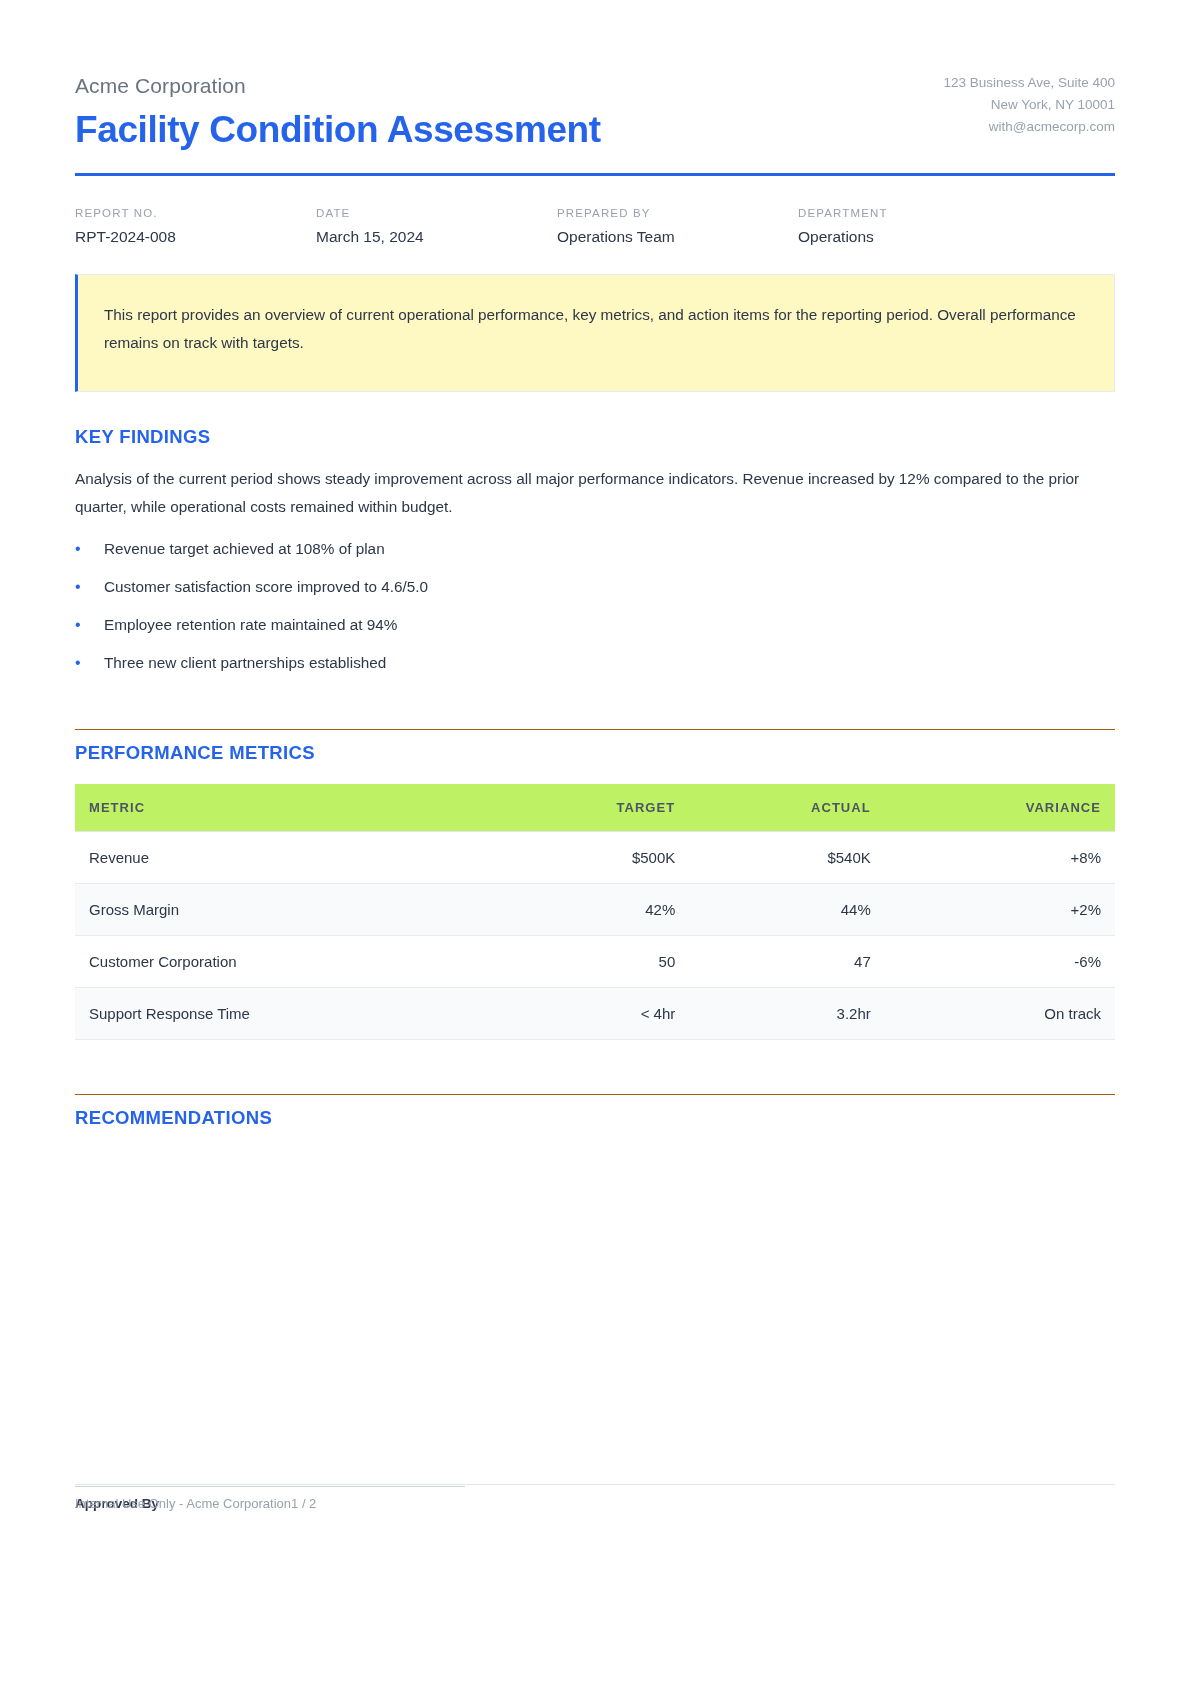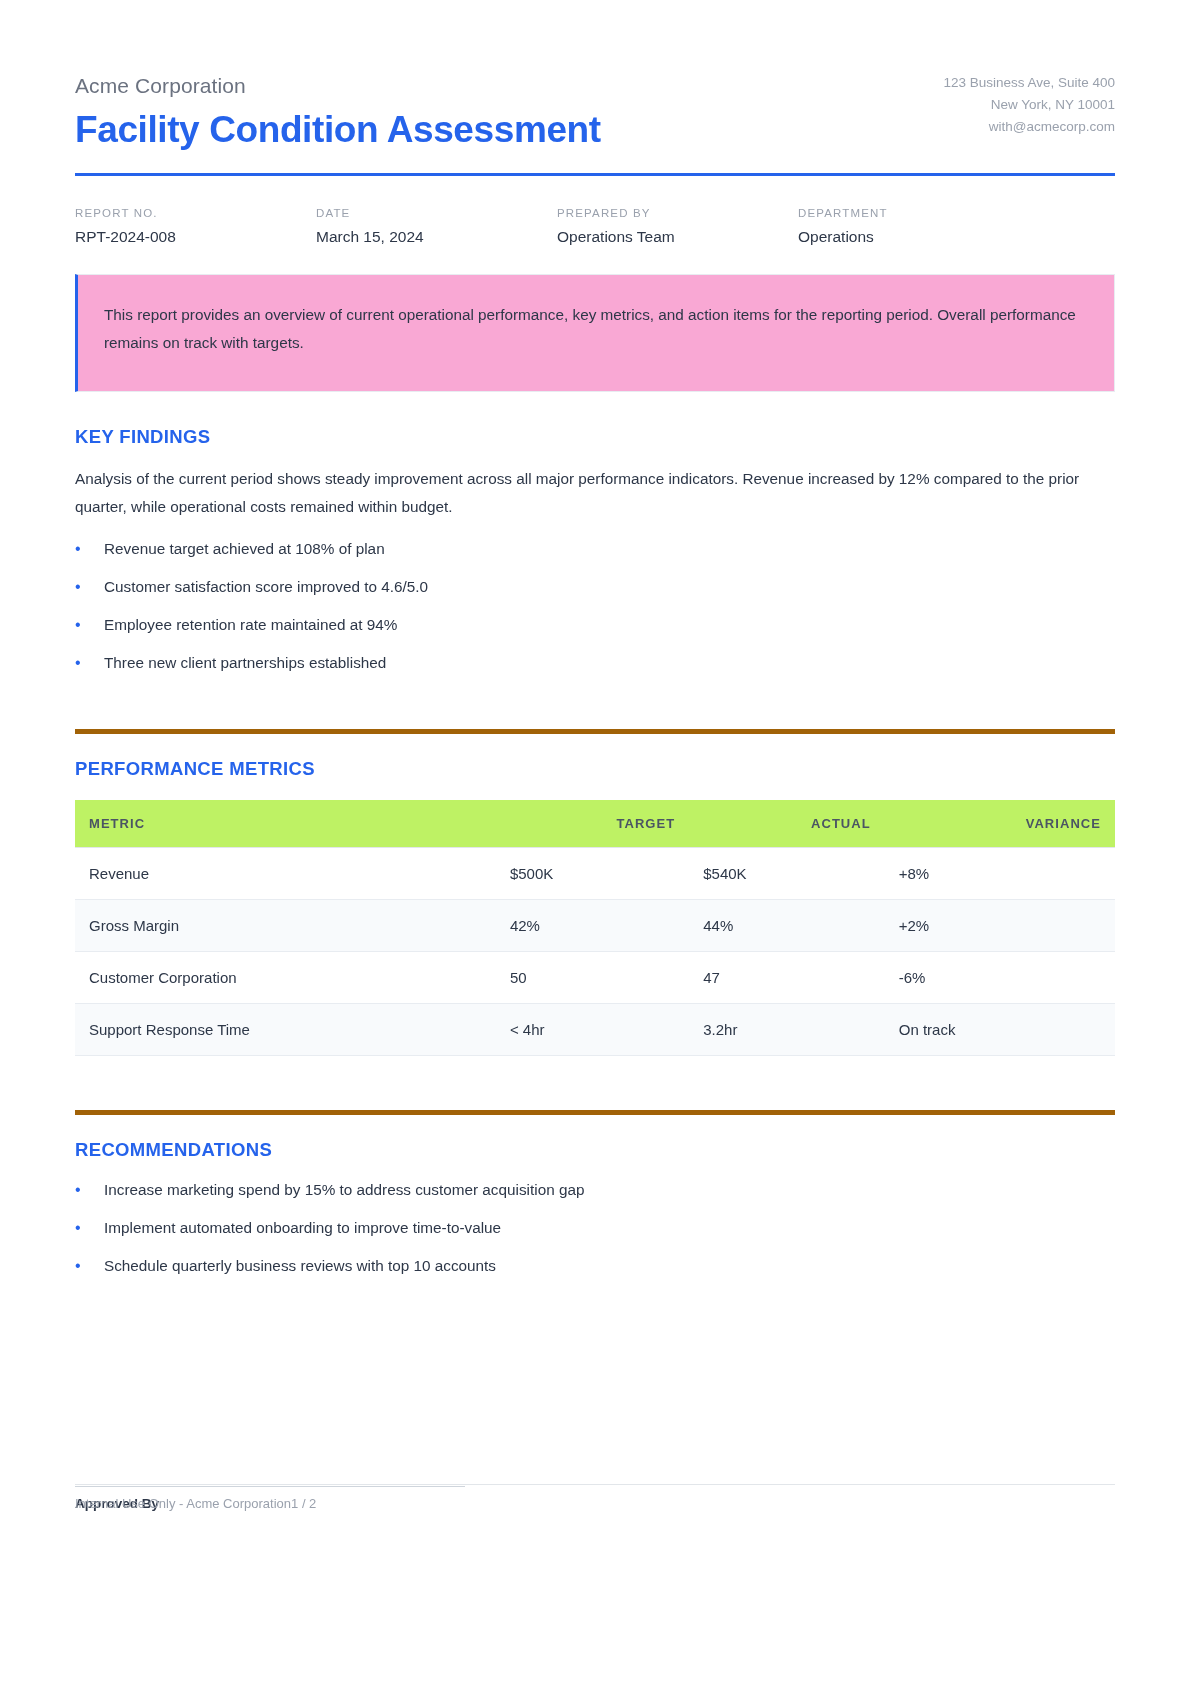--- a/index.html
+++ b/index.html
@@ -29,29 +29,29 @@
   .meta { display: flex; margin-top: 31px; }
   .meta-col { flex: 0 0 241px; }
   .meta-label {
     font-size: 11.5px; letter-spacing: 1.15px; color: #9aa1ad;
     text-transform: uppercase;
   }
   .meta-value { font-size: 15.5px; color: #2d3748; margin-top: 9px; }
 
   
   .summary {
-    margin-top: 28px; background: #f9a8d4;
+    margin-top: 28px; background: #fef9c3;
     border: 1px solid #e8ecf1; border-left: 3px solid #2563eb;
     padding: 26px 28px 28px 26px; min-height: 118px;
   }
   .summary p { margin: 0; font-size: 15.3px; line-height: 1.78; color: #2d3748; }
 
   
   .section { margin-top: 34px; }
-  .section.with-rule { border-top: 5px solid #a16207; padding-top: 24px; margin-top: 54px; }
+  .section.with-rule { border-top: 1px solid #a16207; padding-top: 12px; margin-top: 54px; }
   .section-title {
     font-size: 18.5px; font-weight: bold; color: #2563eb;
     letter-spacing: .35px; text-transform: uppercase;
   }
   .body-text { font-size: 15.3px; line-height: 1.78; margin: 17px 0 0 0; color: #2d3748; }
 
   ul.bullets { list-style: none; margin: 18px 0 0 0; padding: 0; }
   ul.bullets li {
     position: relative; padding-left: 29px; font-size: 15.3px;
     color: #2d3748; margin-bottom: 15px; line-height: 1.5;
@@ -64,21 +64,21 @@
   
   table.metrics { width: 100%; border-collapse: collapse; margin-top: 20px; }
   table.metrics th {
     background: #bef264; font-size: 13px; letter-spacing: 1.05px;
     text-transform: uppercase; color: #4b5563; font-weight: bold;
     padding: 16px 14px; text-align: right; border-bottom: 1px solid #e2e6ea;
   }
   table.metrics th.left, table.metrics td.left { text-align: left; }
   table.metrics td {
     font-size: 15px; color: #2d3748; padding: 17px 14px;
-    border-bottom: 1px solid #e8ecf1;
+    text-align: right; border-bottom: 1px solid #e8ecf1;
   }
   table.metrics tbody tr:nth-child(even) { background: #f8fafc; }
 
   
   .sign-block { position: absolute; left: 75px; bottom: 172px; width: 390px; }
   .sign-line { border-bottom: 1px solid #cfd5dc; }
   .sign-label { font-size: 13.5px; font-weight: bold; color: #2d3748; padding-top: 9px; }
 
   .footer {
     position: absolute; left: 75px; right: 75px; bottom: 172px;
@@ -174,25 +174,20 @@
           <td>&lt; 4hr</td>
           <td>3.2hr</td>
           <td>On track</td>
         </tr>
       </tbody>
     </table>
   </div>
 
   <div class="section with-rule">
     <div class="section-title">RECOMMENDATIONS</div>
-    <ul class="bullets">
-      <li>Increase marketing spend by 15% to address customer acquisition gap</li>
-      <li>Implement automated onboarding to improve time-to-value</li>
-      <li>Schedule quarterly business reviews with top 10 accounts</li>
-    </ul>
   </div>
 
   <div class="sign-block">
     <div class="sign-line"></div>
     <div class="sign-label">Approved By</div>
   </div>
 
   <div class="footer">
     <div>Internal Use Only - Acme Corporation</div>
     <div>1 / 2</div>

